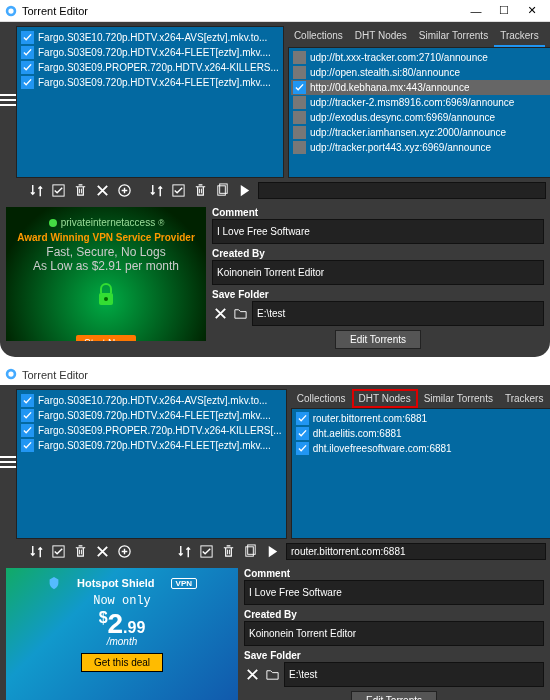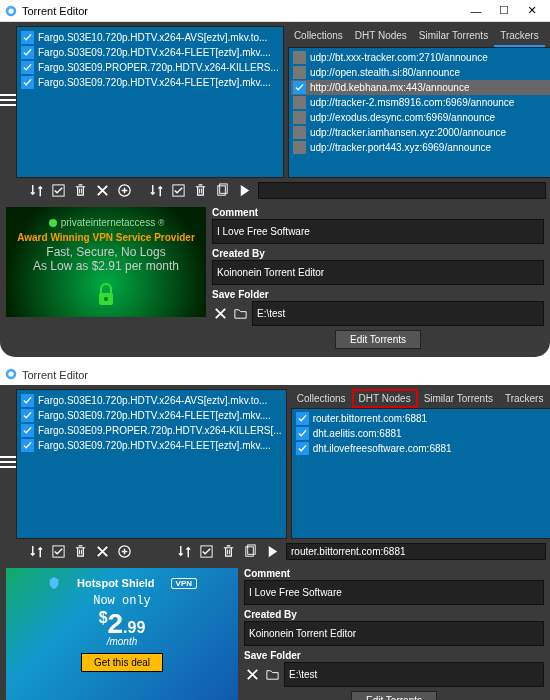--- a/index.html
+++ b/index.html
@@ -28,21 +28,21 @@
 .tab.boxed { border: 2px solid #d00; padding: 2px 5px; }
 .toolbar { display: flex; align-items: center; gap: 4px; padding: 4px; }
 .toolbar.split { justify-content: space-between; }
 .tgroup { display: flex; gap: 6px; align-items: center; }
 .tbtn { width: 16px; height: 16px; display: flex; align-items: center; justify-content: center; color: #fff; }
 .tbtn svg { width: 15px; height: 15px; }
 .textinput { flex: 1; background: #222; border: 1px solid #111; color: #fff; padding: 2px 4px; font-size: 10px; min-width: 0; }
 .lower { display: flex; gap: 6px; padding: 4px 6px 8px 6px; }
 .ad { flex: 0 0 200px; }
 .ad2 { flex: 0 0 232px; }
-.adbox { background: #000; color: #fff; padding: 10px; font-size: 10px; height: 110px; position: relative; overflow: hidden; }
+.adbox { background: #000; color: #fff; padding: 10px; font-size: 10px; height: 134px; position: relative; overflow: hidden; }
 .adbox.green { background: radial-gradient(circle at 50% 70%, #0a4 0%, #020 80%); text-align: center; }
 .pia-logo { color: #9d9; font-size: 10px; display: flex; align-items: center; justify-content: center; gap: 3px; }
 .headline { color: #f90; font-size: 10px; margin: 4px 0 2px; font-weight: bold; }
 .sub { font-size: 12px; color: #ccc; }
 .lockicon { margin: 6px auto 4px; width: 30px; }
 .cta { background: #f70; color: #fff; padding: 3px 8px; display: inline-block; font-size: 10px; border-radius: 2px; margin-top: 20px; }
 .adbox.blue { background: linear-gradient(135deg, #1a6 0%, #19c 30%, #15a 100%); text-align: center; height: 148px; padding: 8px; }
 .hs-logo { font-size: 11px; font-weight: bold; display: flex; align-items: center; justify-content: center; gap: 16px; }
 .vpn-badge { border: 1px solid #fff; padding: 0 4px; font-size: 8px; border-radius: 2px; }
 .nowonly { font-size: 12px; margin-top: 4px; font-family: Liberation Mono, monospace; }

